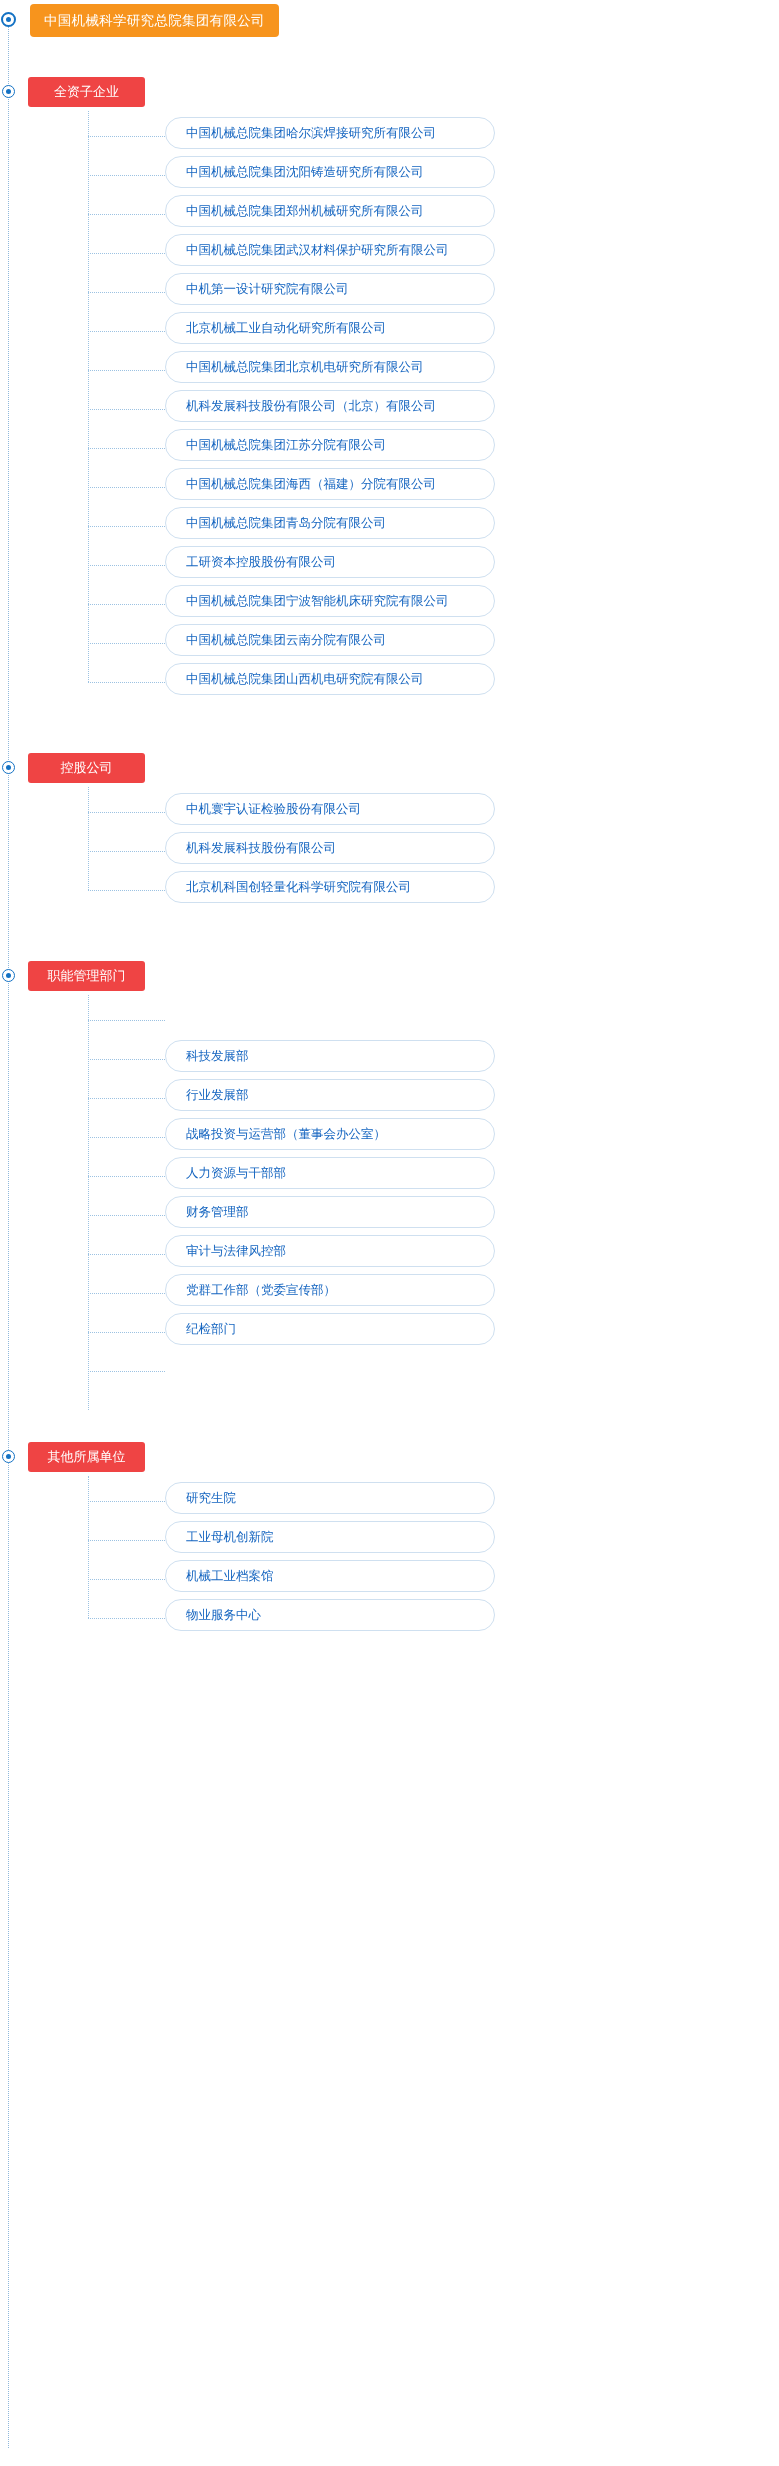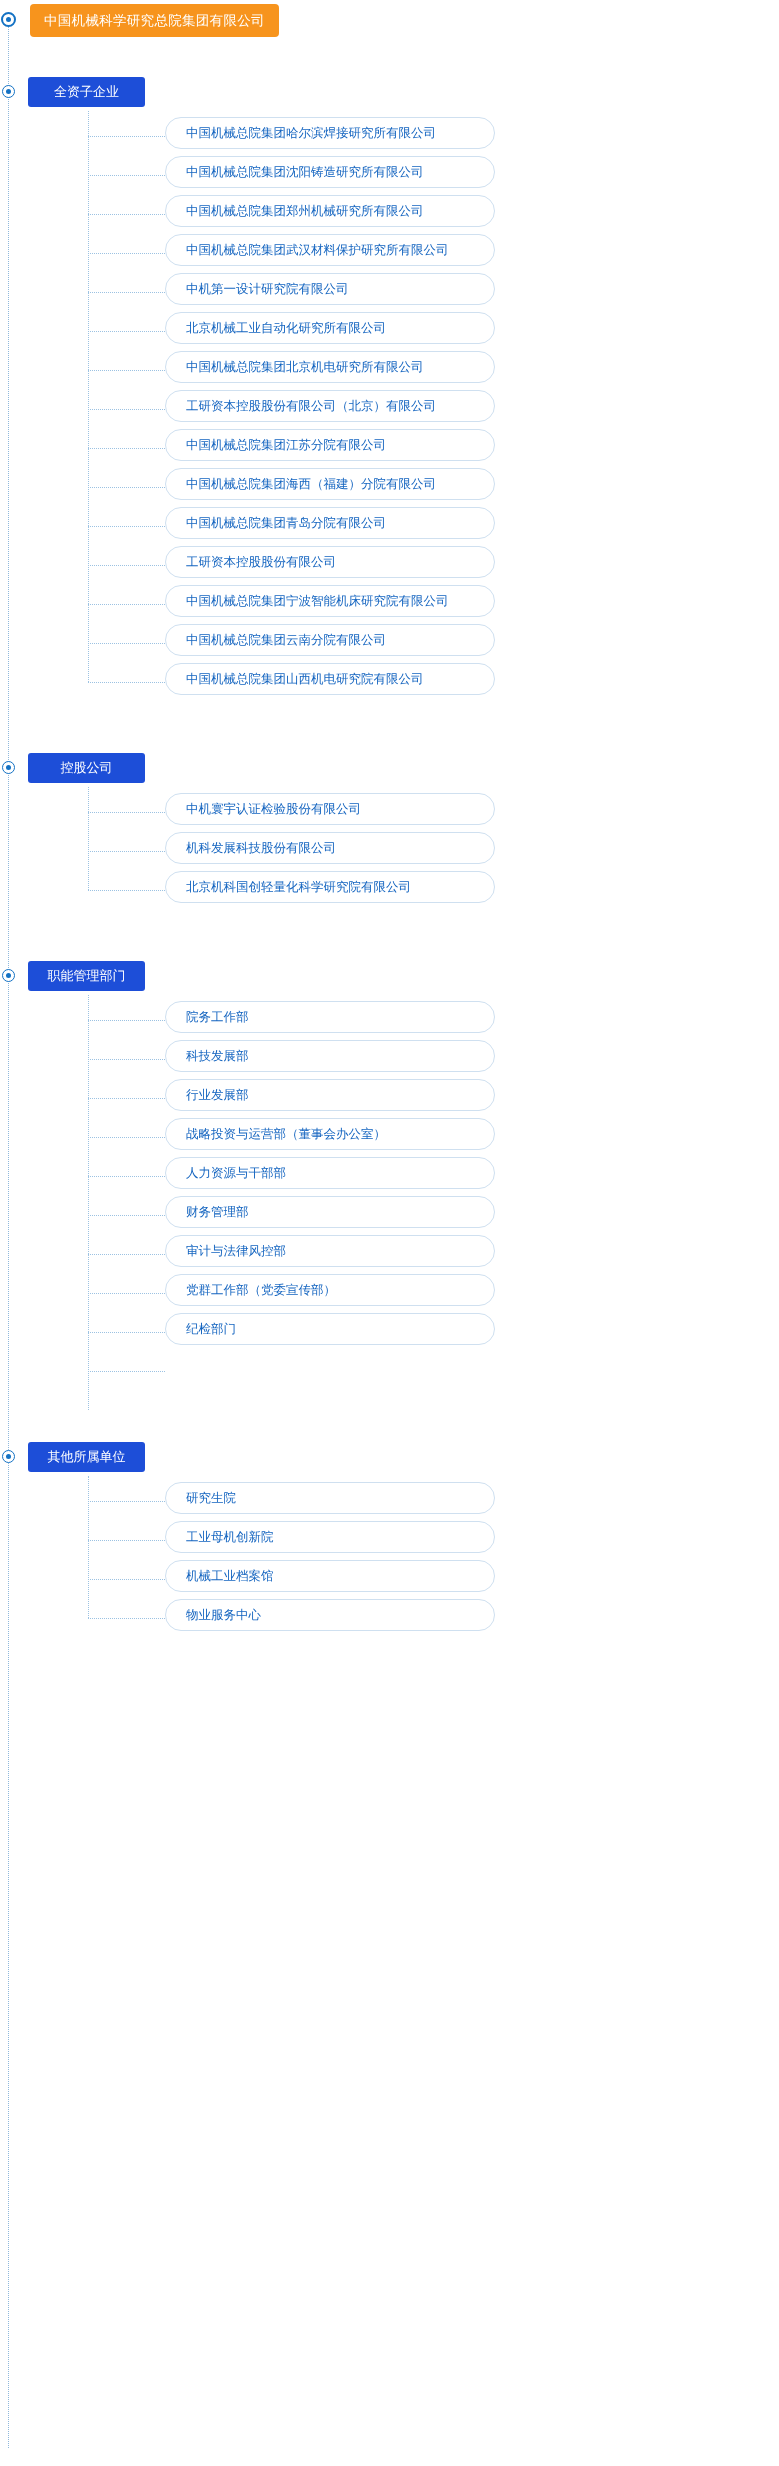--- a/index.html
+++ b/index.html
@@ -87,21 +87,21 @@
     left: 3px; top: 3px;
     width: 5px; height: 5px;
     border-radius: 50%;
     background: #1472c4;
   }
   .group-header {
     position: absolute;
     left: 28px; top: 4px;
     width: 117px;
     height: 30px;
-    background: #1d4ed8;
+    background: #ef4444;
     border-radius: 3px;
     color: #ffffff;
     font-size: 13px;
     line-height: 30px;
     text-align: center;
     white-space: nowrap;
   }
 
   
   .group-items {
@@ -189,21 +189,21 @@
           <div class="item-row">
             <div class="item-connector"></div>
             <div class="item-box">北京机械工业自动化研究所有限公司</div>
           </div>
           <div class="item-row">
             <div class="item-connector"></div>
             <div class="item-box">中国机械总院集团北京机电研究所有限公司</div>
           </div>
           <div class="item-row">
             <div class="item-connector"></div>
-            <div class="item-box">工研资本控股股份有限公司（北京）有限公司</div>
+            <div class="item-box">机科发展科技股份有限公司（北京）有限公司</div>
           </div>
           <div class="item-row">
             <div class="item-connector"></div>
             <div class="item-box">中国机械总院集团江苏分院有限公司</div>
           </div>
           <div class="item-row">
             <div class="item-connector"></div>
             <div class="item-box">中国机械总院集团海西（福建）分院有限公司</div>
           </div>
           <div class="item-row">
@@ -251,21 +251,20 @@
       </div>
       <div class="group" style="margin-top: 47px;">
         <div class="group-header-row">
           <span class="group-marker"></span>
           <div class="group-header">职能管理部门</div>
         </div>
         <div class="group-items">
           <div class="branch-spine" style="height: 415px;"></div>
           <div class="item-row">
             <div class="item-connector"></div>
-            <div class="item-box">院务工作部</div>
           </div>
           <div class="item-row">
             <div class="item-connector"></div>
             <div class="item-box">科技发展部</div>
           </div>
           <div class="item-row">
             <div class="item-connector"></div>
             <div class="item-box">行业发展部</div>
           </div>
           <div class="item-row">

